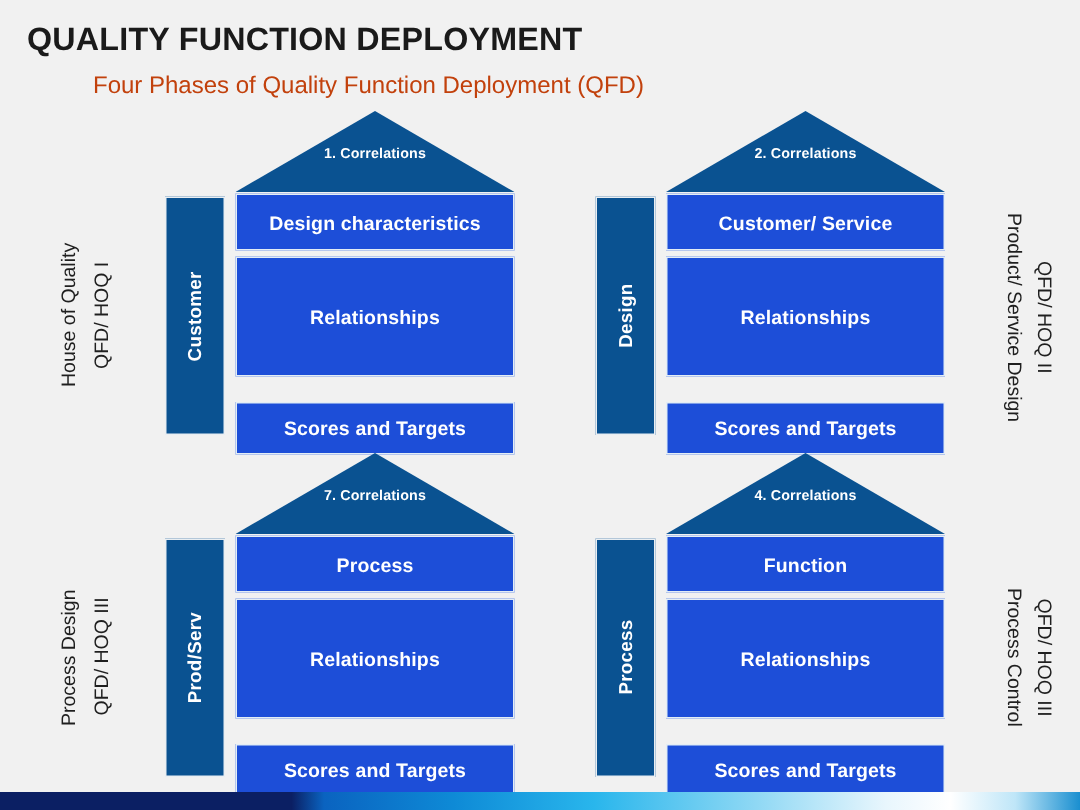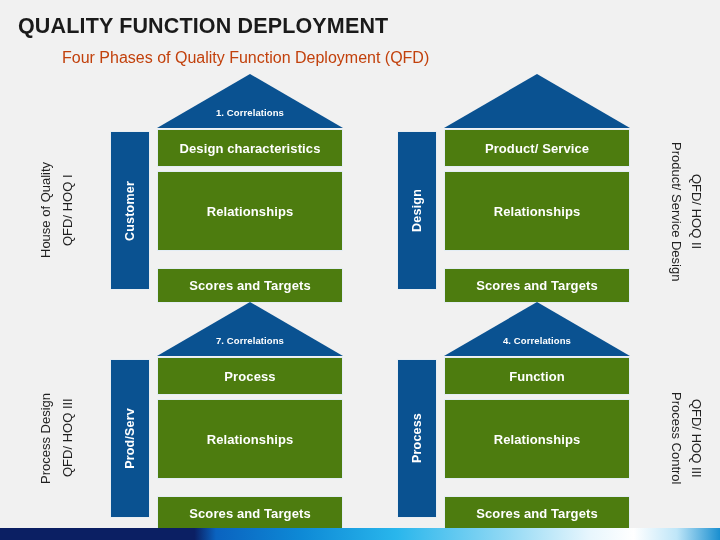--- a/index.html
+++ b/index.html
@@ -49,21 +49,21 @@
     position: absolute;
     left: 0;
     top: 0;
     width: 186px;
     height: 54px;
   }
   .roof svg { display: block; }
   .roof-label {
     position: absolute;
     left: 0;
-    top: 33px;
+    top: 23px;
     width: 186px;
     text-align: center;
     font-size: 9.5px;
     font-weight: bold;
     color: #ffffff;
     letter-spacing: 0.1px;
     pointer-events: none;
   }
 
   .sidebar {
@@ -83,21 +83,21 @@
     font-weight: bold;
     color: #ffffff;
     letter-spacing: 0.2px;
     white-space: nowrap;
   }
 
   .block {
     position: absolute;
     left: 0;
     width: 186px;
-    background: #4d7c0f;
+    background: #1d4ed8;
     border: 1px solid #e3edf5;
     box-sizing: border-box;
     display: flex;
     align-items: center;
     justify-content: center;
     color: #ffffff;
     font-weight: bold;
     font-size: 13px;
     letter-spacing: 0.1px;
     text-align: center;
@@ -173,26 +173,27 @@
     <div class="block b-bot">
       <span>Scores and Targets</span>
     </div>
   </div>
 
   <div class="house" style="left:444px; top:74px;">
     <div class="roof">
       <svg width="186" height="54" viewBox="0 0 186 54">
         <polygon points="93,0 186,54 0,54" fill="#0a5291"></polygon>
       </svg>
+      <div class="roof-label">2. Correlations</div>
     </div>
     <div class="sidebar" style="left:-47px; top:57px; height:159px;">
       <span>Design</span>
     </div>
     <div class="block b-top">
-      <span>Product/ Service</span>
+      <span>Customer/ Service</span>
     </div>
     <div class="block b-mid">
       <span>Relationships</span>
     </div>
     <div class="block b-bot">
       <span>Scores and Targets</span>
     </div>
   </div>
 
   <div class="house" style="left:157px; top:302px;">

